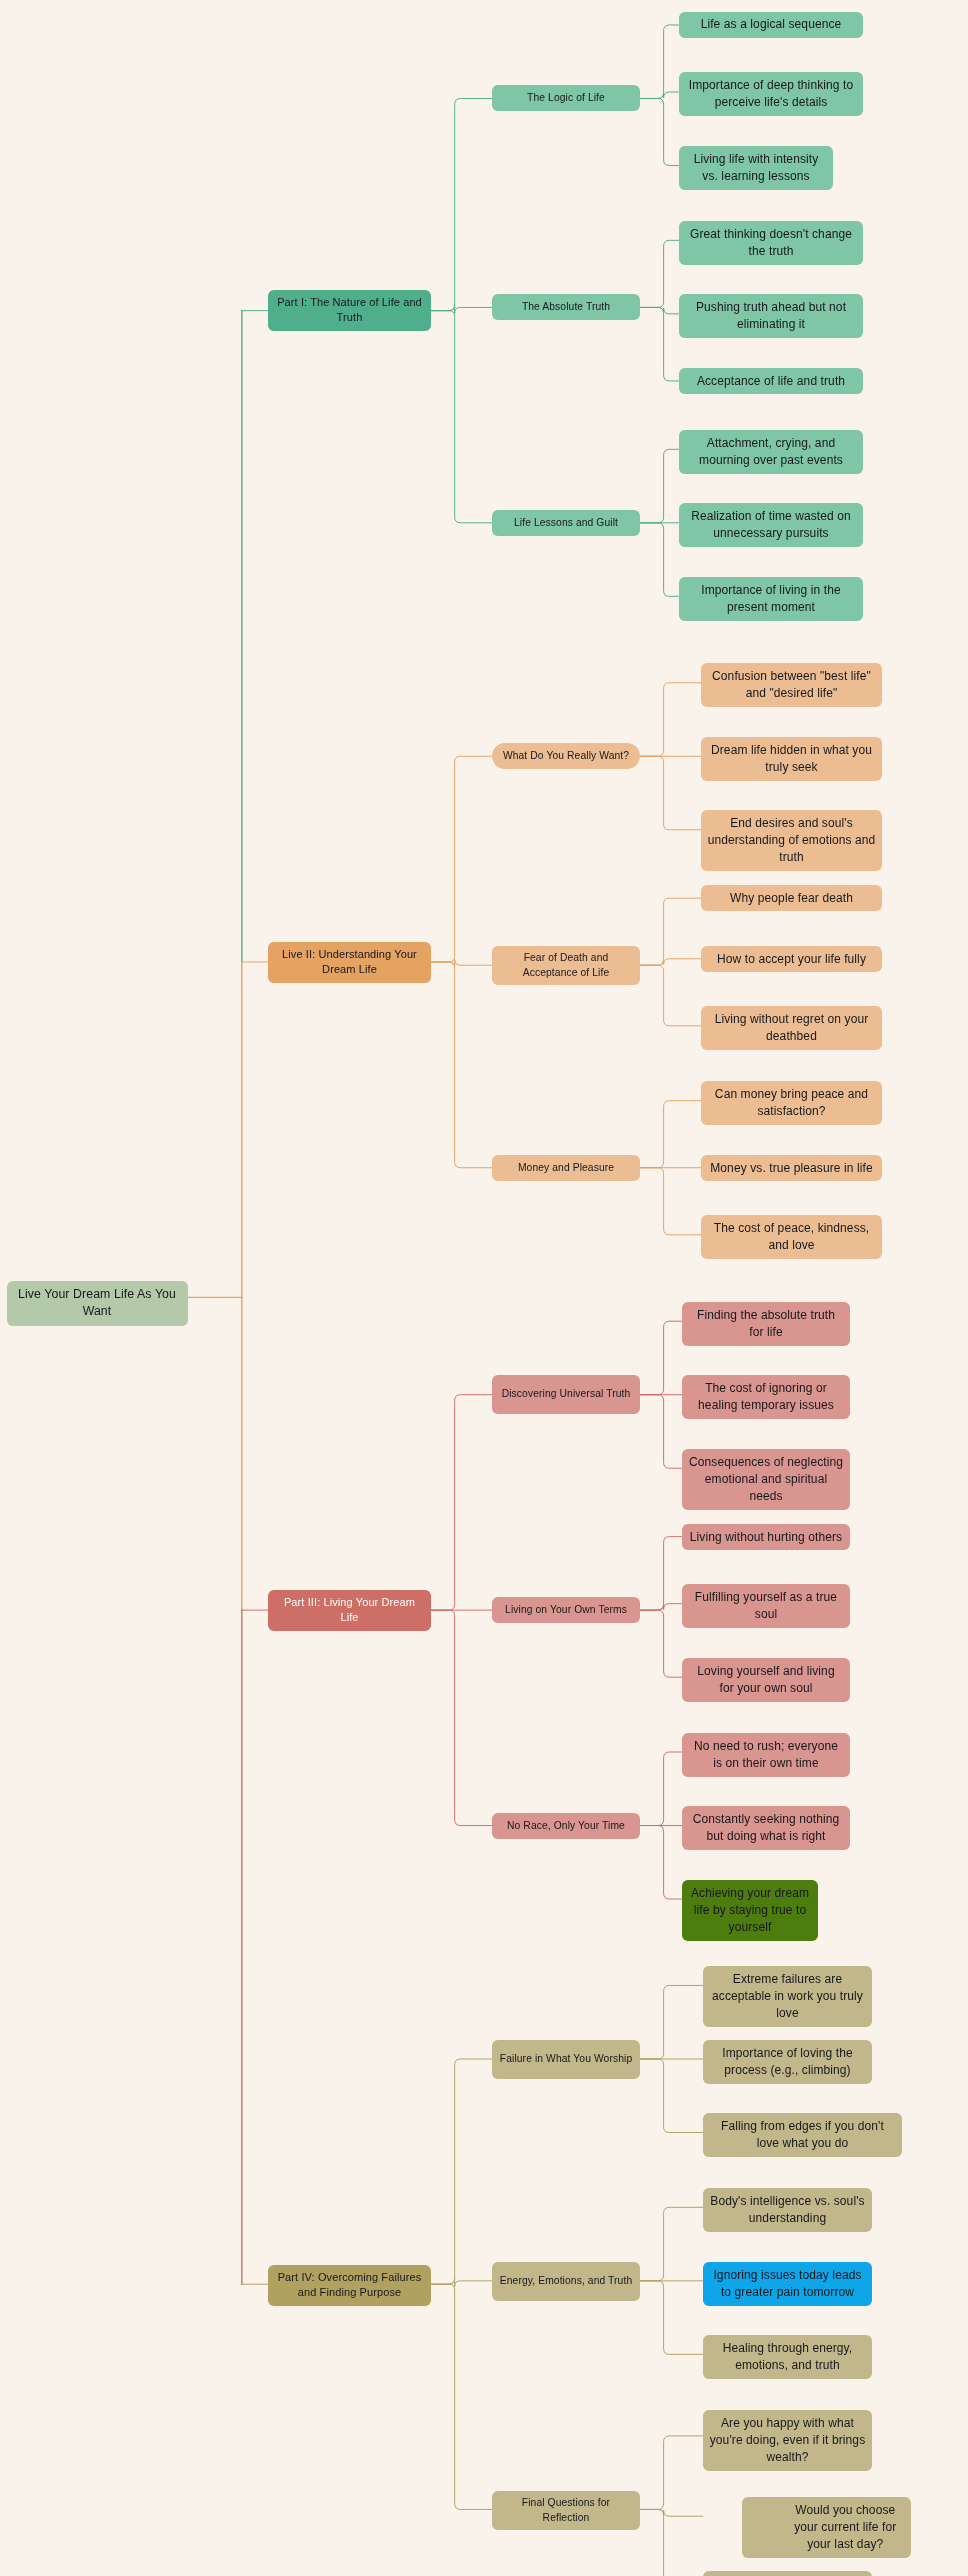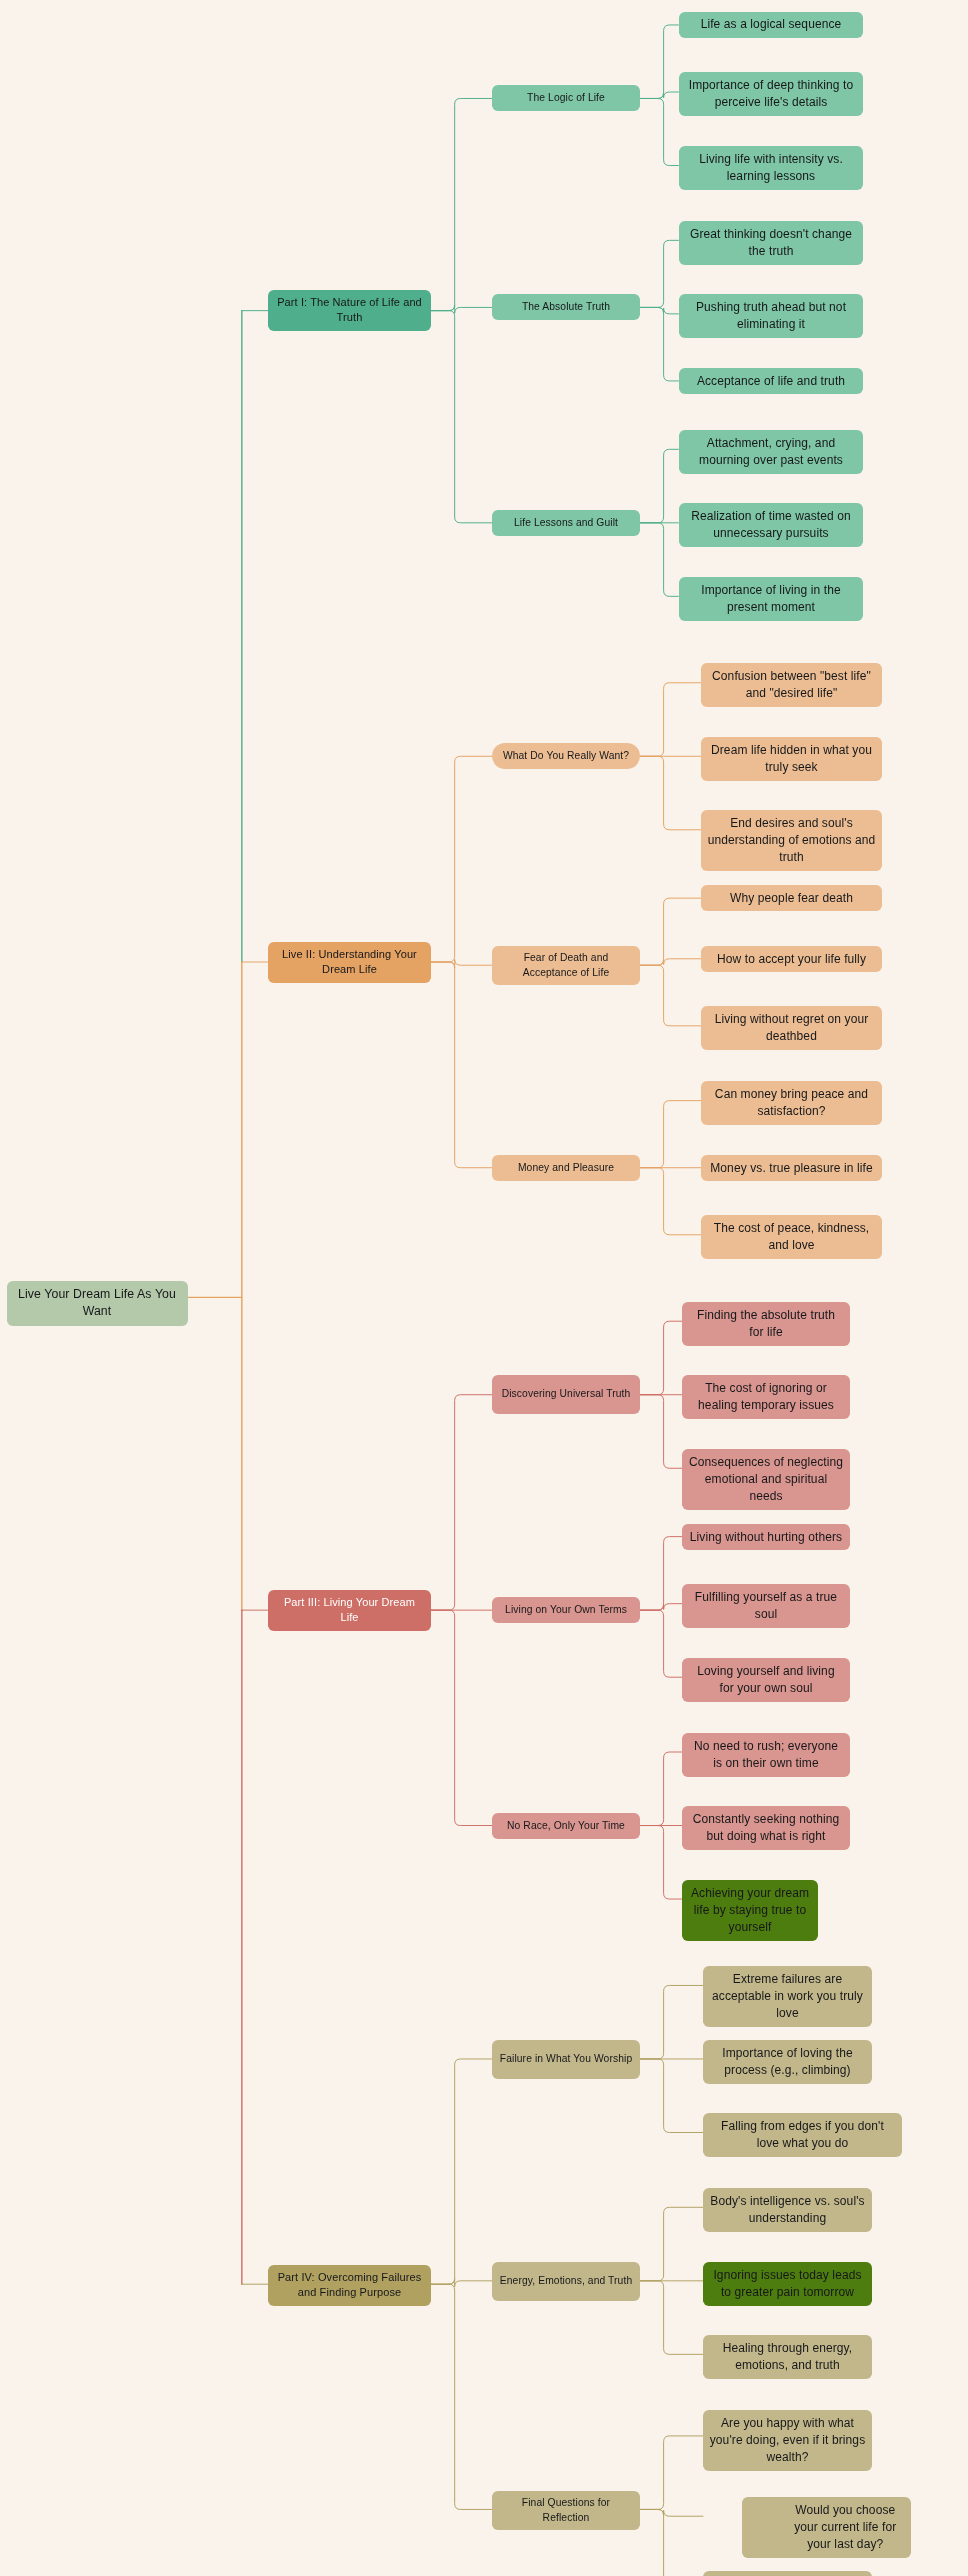--- a/index.html
+++ b/index.html
@@ -101,21 +101,21 @@
       </div>
       <div class="node lvl2" style="left: 492px; top: 85px; width: 148px; min-height: 26px; background: rgb(126, 198, 166);">
         <span>The Logic of Life</span>
       </div>
       <div class="node lvl3" style="left: 679px; top: 11.6px; width: 184px; min-height: 26px; background: rgb(126, 198, 166);">
         <span>Life as a logical sequence</span>
       </div>
       <div class="node lvl3" style="left: 679px; top: 72px; width: 184px; min-height: 39px; background: rgb(126, 198, 166);">
         <span>Importance of deep thinking to perceive life's details</span>
       </div>
-      <div class="node lvl3" style="left: 679px; top: 146px; width: 184px; min-height: 39px; background: rgb(126, 198, 166);">
+      <div class="node lvl3" style="left: 679px; top: 146px; width: 154px; min-height: 39px; background: rgb(126, 198, 166);">
         <span>Living life with intensity vs. learning lessons</span>
       </div>
       <div class="node lvl2" style="left: 492px; top: 294px; width: 148px; min-height: 26px; background: rgb(126, 198, 166);">
         <span>The Absolute Truth</span>
       </div>
       <div class="node lvl3" style="left: 679px; top: 221px; width: 184px; min-height: 39px; background: rgb(126, 198, 166);">
         <span>Great thinking doesn't change the truth</span>
       </div>
       <div class="node lvl3" style="left: 679px; top: 294px; width: 184px; min-height: 39px; background: rgb(126, 198, 166);">
         <span>Pushing truth ahead but not eliminating it</span>
@@ -227,21 +227,21 @@
       </div>
       <div class="node lvl3" style="left: 703px; top: 2113px; width: 199px; min-height: 39px; background: rgb(194, 183, 139);">
         <span>Falling from edges if you don't love what you do</span>
       </div>
       <div class="node lvl2" style="left: 492px; top: 2262px; width: 148px; min-height: 39px; background: rgb(194, 183, 139);">
         <span>Energy, Emotions, and Truth</span>
       </div>
       <div class="node lvl3" style="left: 703px; top: 2188px; width: 169px; min-height: 39px; background: rgb(194, 183, 139);">
         <span>Body's intelligence vs. soul's understanding</span>
       </div>
-      <div class="node lvl3" style="left: 703px; top: 2262px; width: 169px; min-height: 39px; background: #4d7c0f;">
+      <div class="node lvl3" style="left: 703px; top: 2262px; width: 169px; min-height: 39px; background: #0ea5e9;">
         <span>Ignoring issues today leads to greater pain tomorrow</span>
       </div>
       <div class="node lvl3" style="left: 703px; top: 2335px; width: 169px; min-height: 39px; background: rgb(194, 183, 139);">
         <span>Healing through energy, emotions, and truth</span>
       </div>
       <div class="node lvl2" style="left: 492px; top: 2491px; width: 148px; min-height: 39px; background: rgb(194, 183, 139);">
         <span>Final Questions for Reflection</span>
       </div>
       <div class="node lvl3" style="left: 703px; top: 2410px; width: 169px; min-height: 52px; background: rgb(194, 183, 139);">
         <span>Are you happy with what you're doing, even if it brings wealth?</span>

